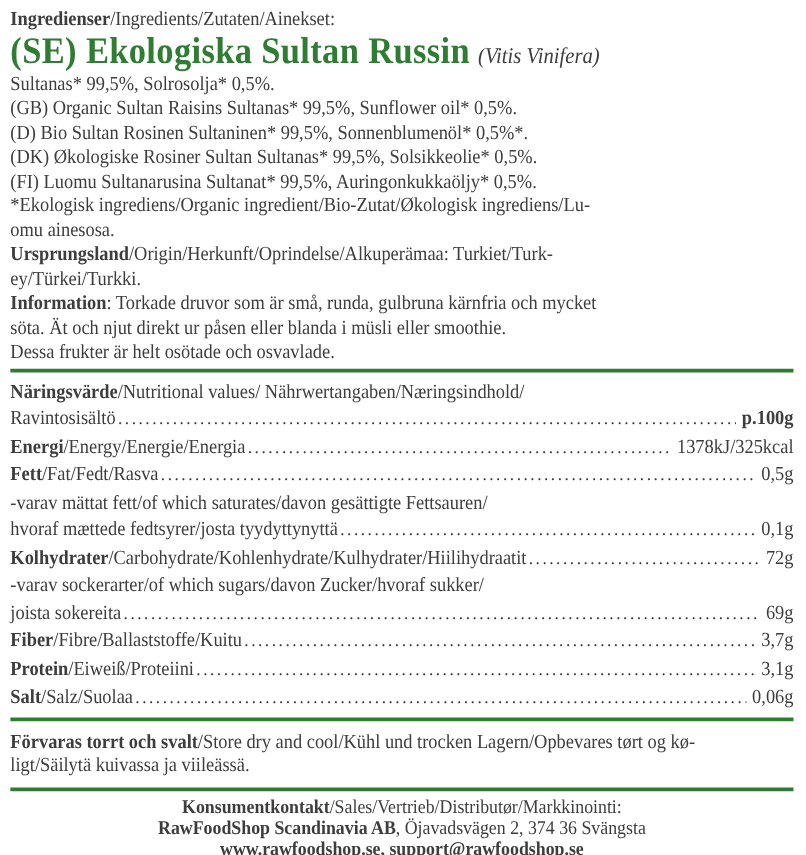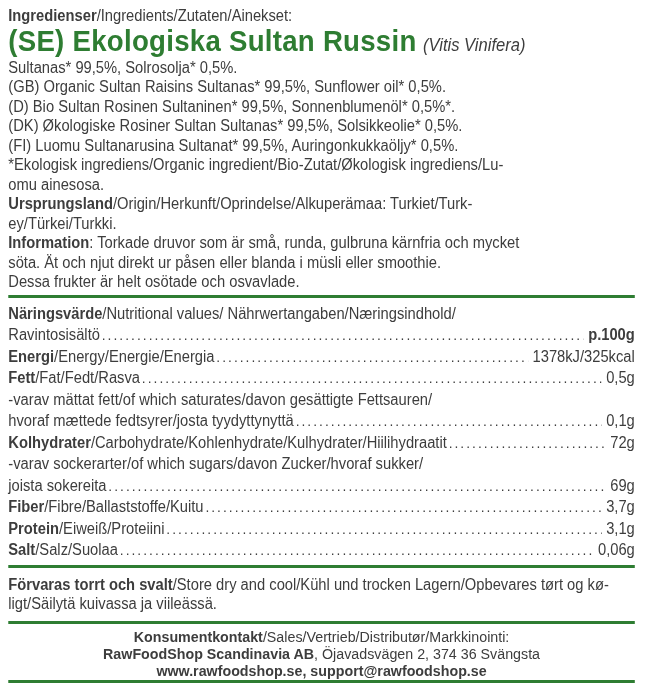--- a/index.html
+++ b/index.html
@@ -1,21 +1,21 @@
 <!DOCTYPE html>
 <html style="--green: #2e7d32; --text: #3d3d3d;"><head>
 <meta charset="utf-8">
 <style>
   :root { --green:#2e7d32; --text:#3d3d3d; }
   * { box-sizing:border-box; }
   body { margin:0; background:#ffffff; }
   .page {
     position:relative; width:645px; height:684px; overflow:hidden;
     background:#ffffff; color:var(--text);
-    font-family:Liberation Sans, sans-serif;
+    font-family:Liberation Serif, serif;
   }
   
   .condense {
     width:700px; transform:scaleX(0.92); transform-origin:0 0;
     padding:6px 10px 0 9px;
     font-size:16px; line-height:19.5px;
   }
   .b { font-weight:bold; }
   .line { white-space:nowrap; }
   .title-line { white-space:nowrap; margin:0 0 2px 0; }

